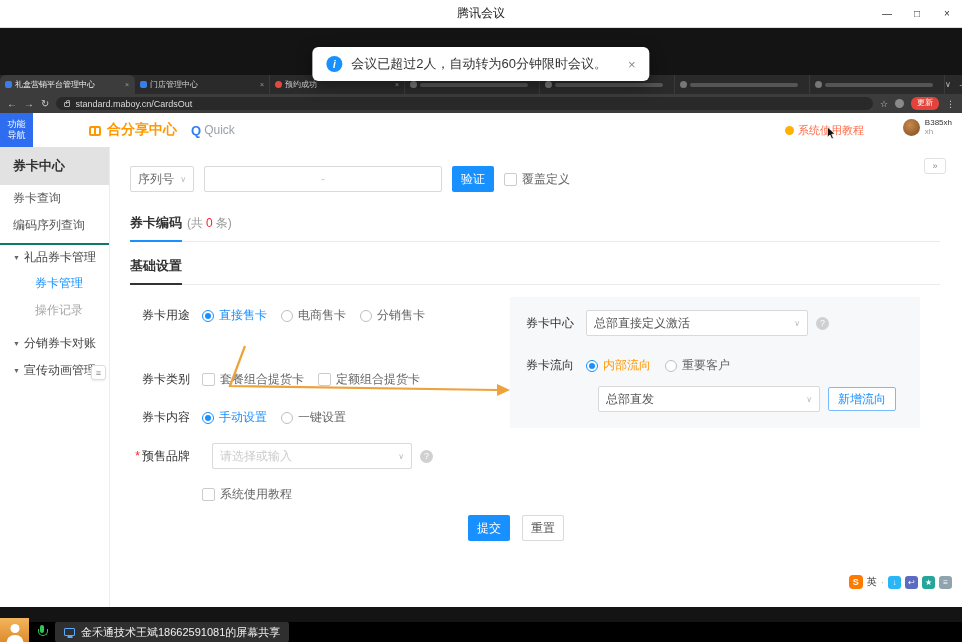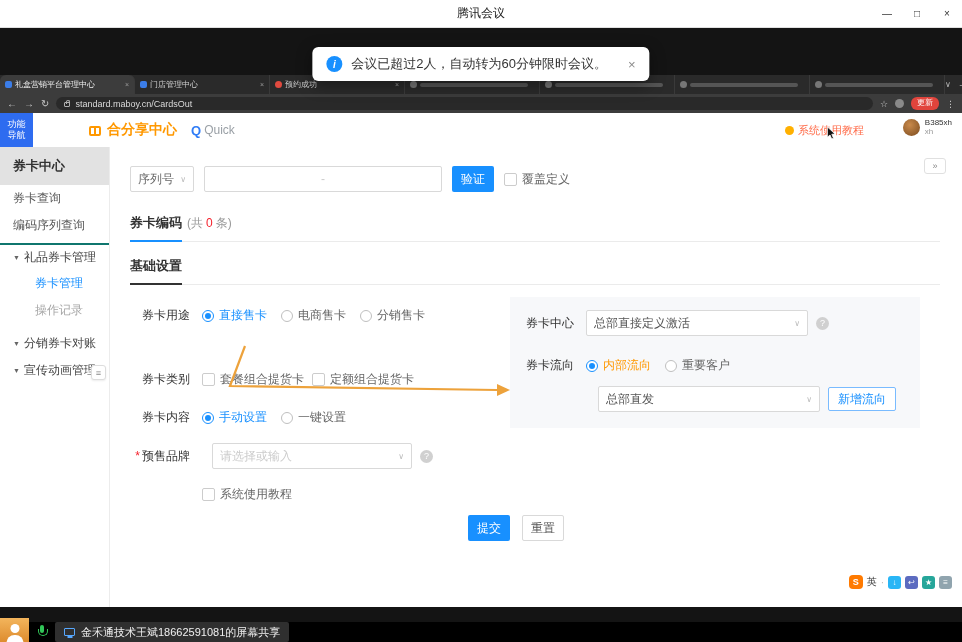--- a/index.html
+++ b/index.html
@@ -338,21 +338,21 @@
                     <span>电商售卡</span>
                   </span>
                   <span class="radio-item">
                     <span class="radio"></span>
                     <span>分销售卡</span>
                   </span>
                 </div>
 
                 <div class="frow r2">
                   <span class="flabel">券卡类别</span>
-                  <span class="chk-wrap" style="margin-right:8px">
+                  <span class="chk-wrap" style="margin-right:14px">
                     <span class="chk"></span>
                     <span>套餐组合提货卡</span>
                   </span>
                   <span class="chk-wrap">
                     <span class="chk"></span>
                     <span>定额组合提货卡</span>
                   </span>
                 </div>
 
                 <div class="frow r3">

